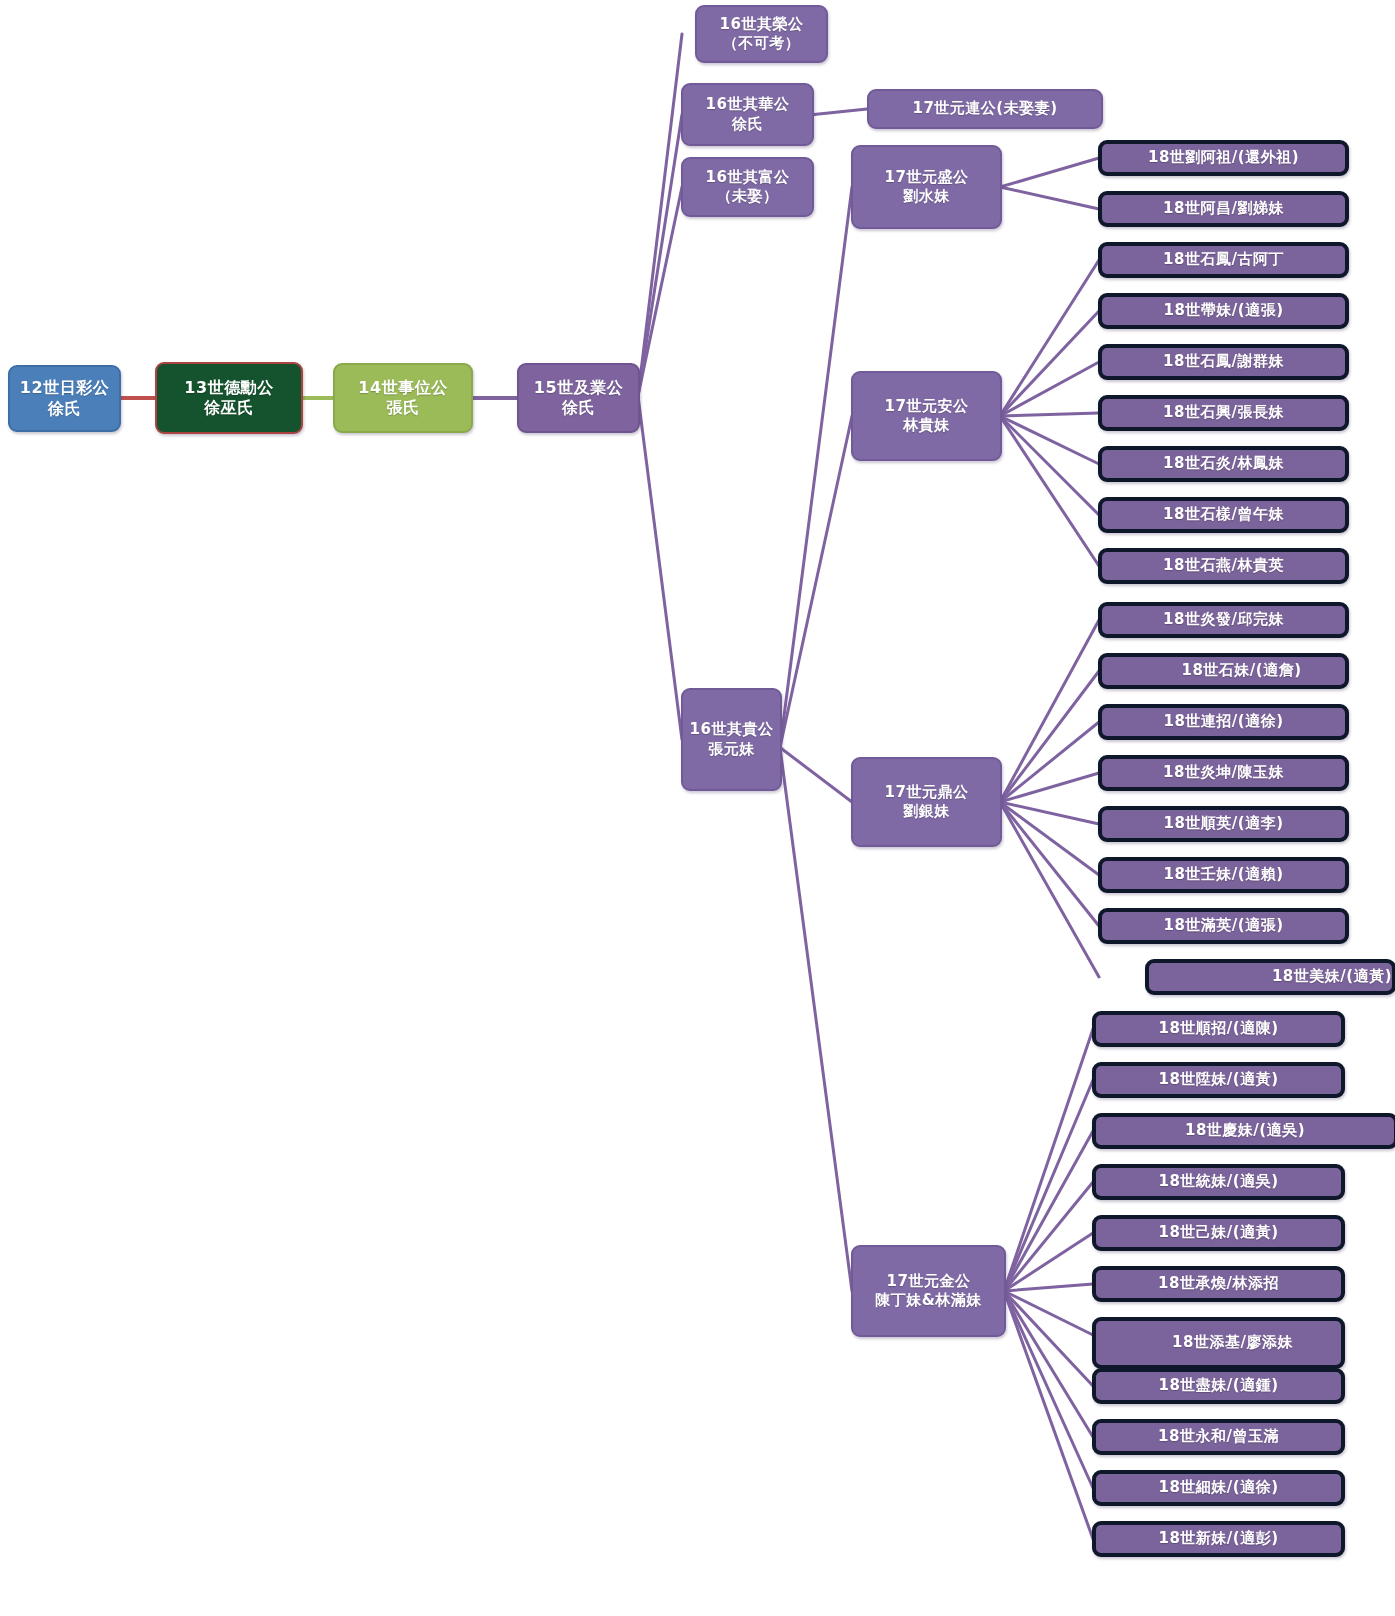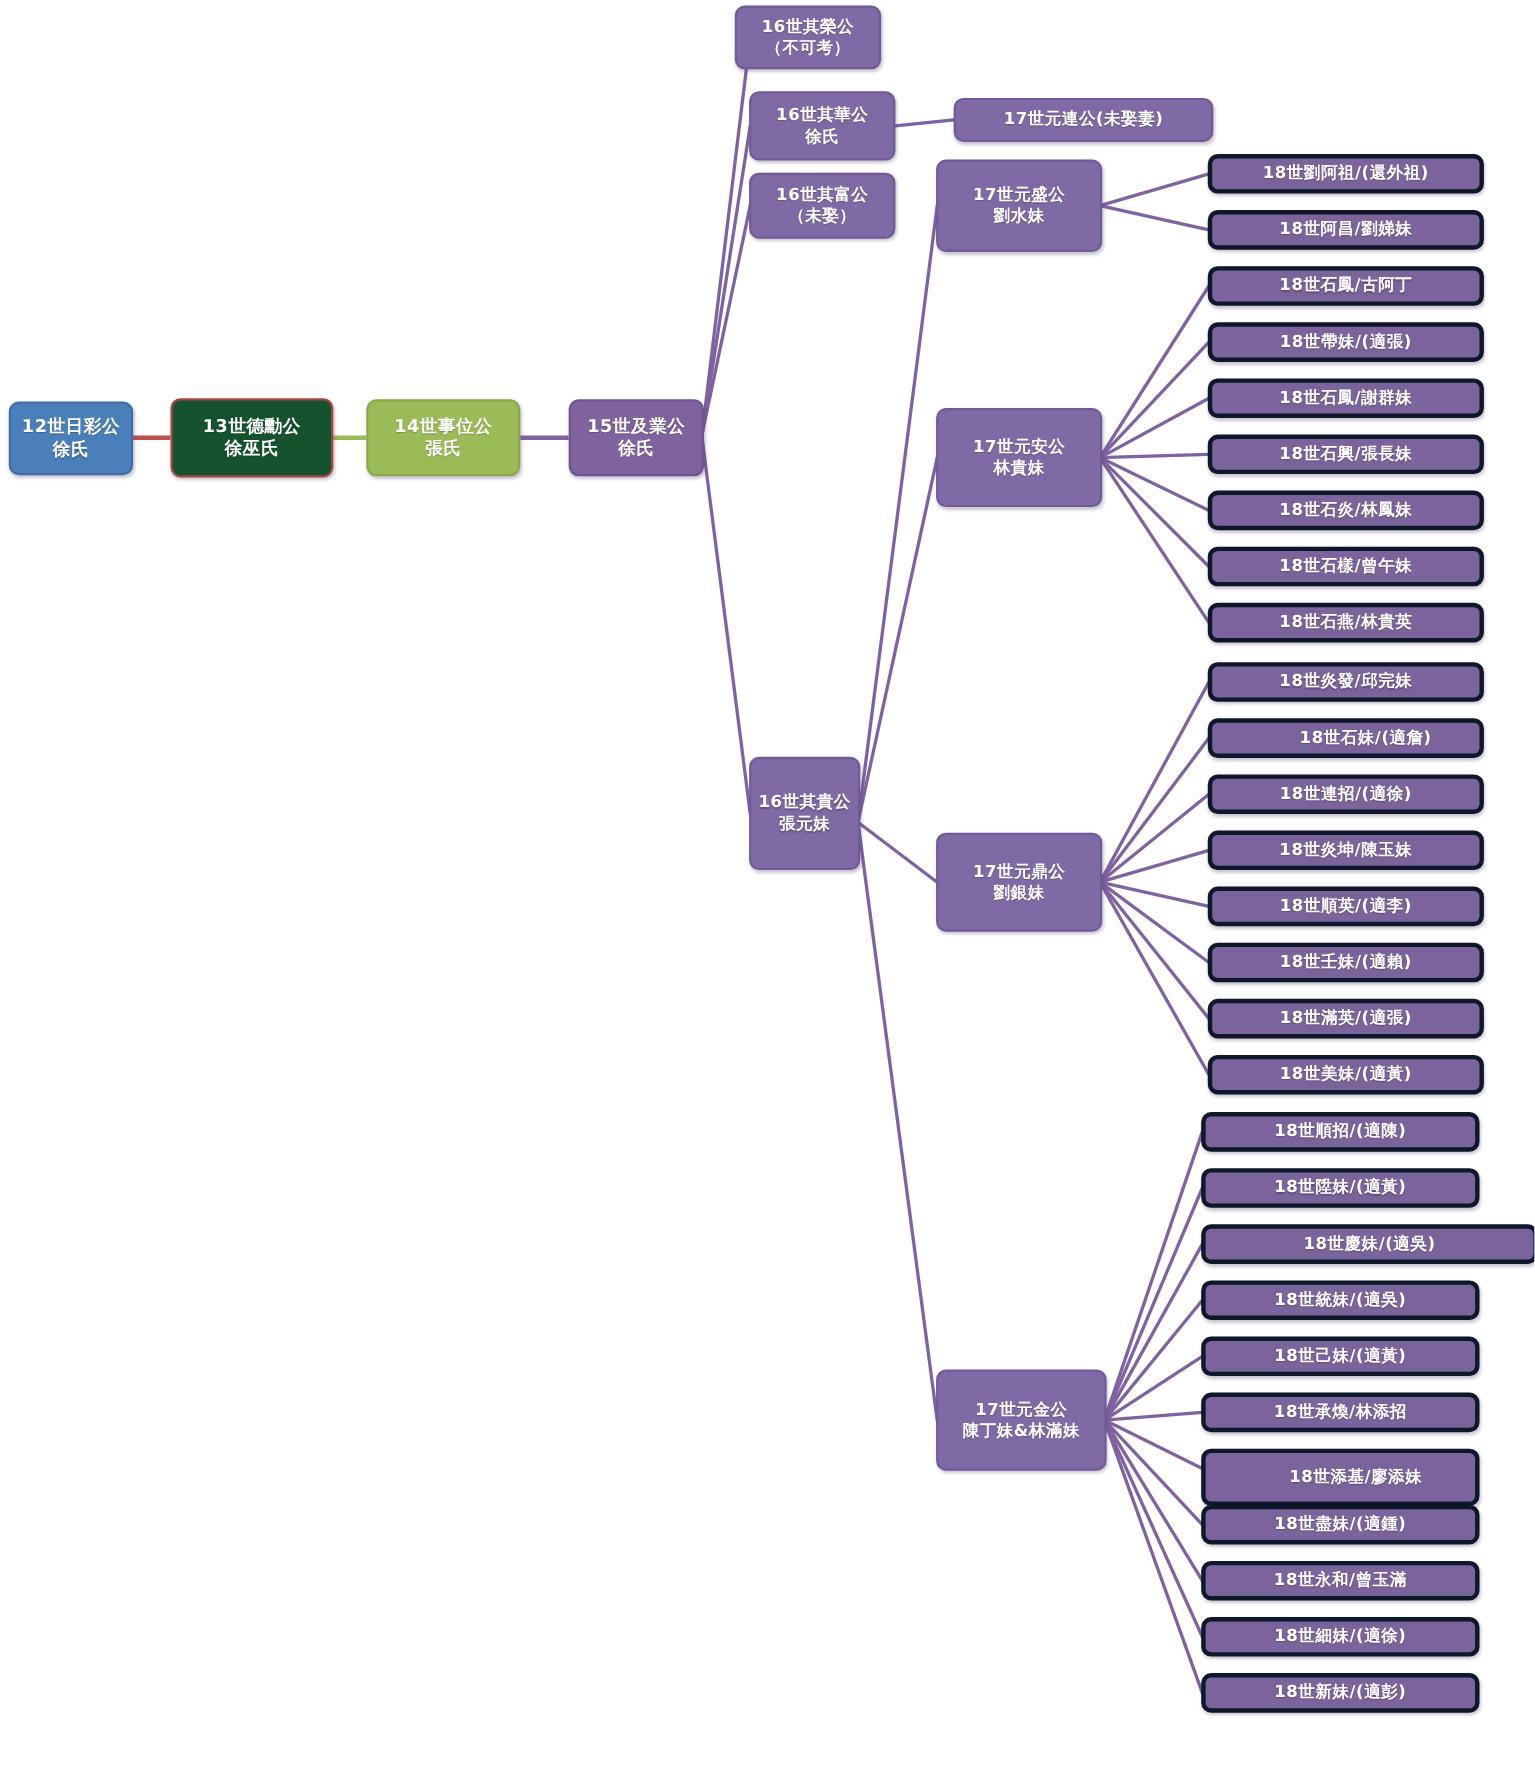--- a/index.html
+++ b/index.html
@@ -109,21 +109,21 @@
         <span class="ln">徐巫氏</span>
       </div>
       <div class="node c-green sz-root" style="left: 333px; top: 363px; width: 140px; height: 70px;">
         <span class="ln">14世事位公</span>
         <span class="ln">張氏</span>
       </div>
       <div class="node c-purple sz-root" style="left: 517px; top: 363px; width: 123px; height: 70px;">
         <span class="ln">15世及業公</span>
         <span class="ln">徐氏</span>
       </div>
-      <div class="node c-purple-lt sz-mid" style="left: 668px; top: 5px; width: 133px; height: 58px;">
+      <div class="node c-purple-lt sz-mid" style="left: 695px; top: 5px; width: 133px; height: 58px;">
         <span class="ln">16世其榮公</span>
         <span class="ln">（不可考）</span>
       </div>
       <div class="node c-purple-lt sz-mid" style="left: 681px; top: 83px; width: 133px; height: 63px;">
         <span class="ln">16世其華公</span>
         <span class="ln">徐氏</span>
       </div>
       <div class="node c-purple-lt sz-mid" style="left: 681px; top: 157px; width: 133px; height: 60px;">
         <span class="ln">16世其富公</span>
         <span class="ln">（未娶）</span>
@@ -192,21 +192,21 @@
       </div>
       <div class="node c-leaf sz-leaf" style="left: 1098px; top: 806px; width: 251px; height: 36px;">
         <span class="ln">18世順英/(適李)</span>
       </div>
       <div class="node c-leaf sz-leaf" style="left: 1098px; top: 857px; width: 251px; height: 36px;">
         <span class="ln">18世壬妹/(適賴)</span>
       </div>
       <div class="node c-leaf sz-leaf" style="left: 1098px; top: 908px; width: 251px; height: 36px;">
         <span class="ln">18世滿英/(適張)</span>
       </div>
-      <div class="node c-leaf sz-leaf" style="left: 1098px; top: 959px; width: 251px; height: 36px;">
+      <div class="node c-leaf sz-leaf" style="left: 1145px; top: 959px; width: 251px; height: 36px; align-items: flex-end;">
         <span class="ln">18世美妹/(適黃)</span>
       </div>
       <div class="node c-leaf sz-leaf" style="left: 1092px; top: 1011px; width: 253px; height: 36px;">
         <span class="ln">18世順招/(適陳)</span>
       </div>
       <div class="node c-leaf sz-leaf" style="left: 1092px; top: 1062px; width: 253px; height: 36px;">
         <span class="ln">18世陞妹/(適黃)</span>
       </div>
       <div class="node c-leaf sz-leaf" style="left: 1092px; top: 1113px; width: 306px; height: 36px;">
         <span class="ln">18世慶妹/(適吳)</span>

